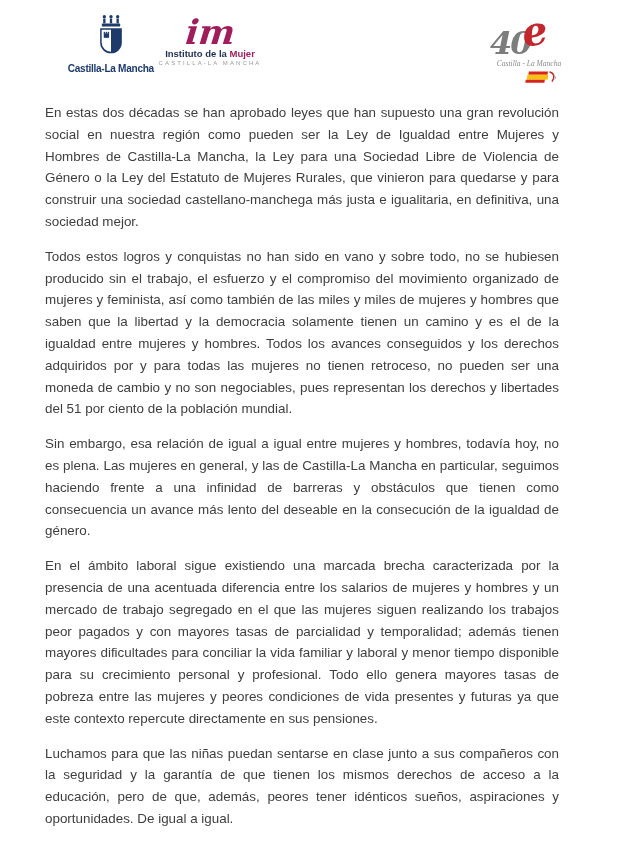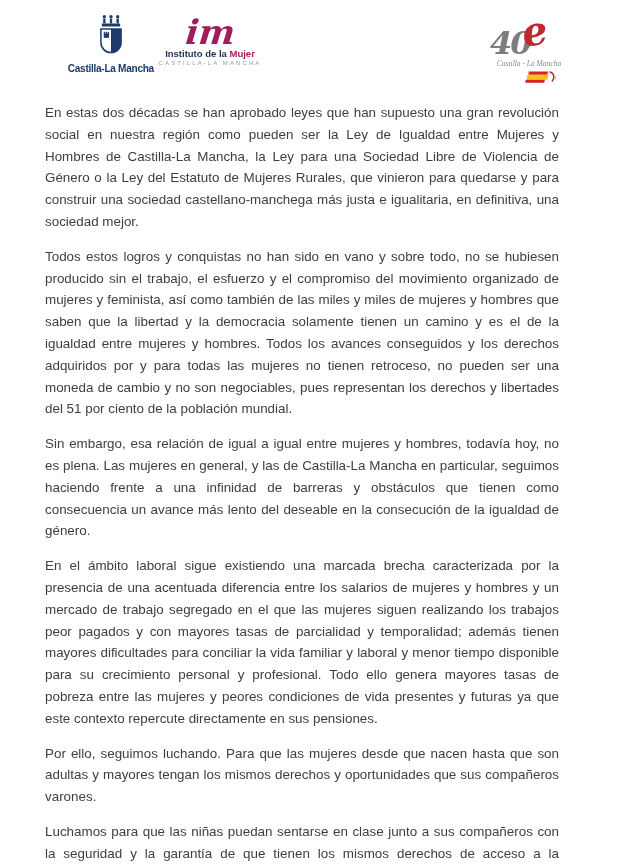--- a/index.html
+++ b/index.html
@@ -184,17 +184,16 @@
         </svg>
       </span>
     </div>
   </header>
 
   <main class="content">
     <p>En estas dos décadas se han aprobado leyes que han supuesto una gran revolución social en nuestra región como pueden ser la Ley de Igualdad entre Mujeres y Hombres de Castilla-La Mancha, la Ley para una Sociedad Libre de Violencia de Género o la Ley del Estatuto de Mujeres Rurales, que vinieron para quedarse y para construir una sociedad castellano-manchega más justa e igualitaria, en definitiva, una sociedad mejor.</p>
     <p>Todos estos logros y conquistas no han sido en vano y sobre todo, no se hubiesen producido sin el trabajo, el esfuerzo y el compromiso del movimiento organizado de mujeres y feminista, así como también de las miles y miles de mujeres y hombres que saben que la libertad y la democracia solamente tienen un camino y es el de la igualdad entre mujeres y hombres. Todos los avances conseguidos y los derechos adquiridos por y para todas las mujeres no tienen retroceso, no pueden ser una moneda de cambio y no son negociables, pues representan los derechos y libertades del 51 por ciento de la población mundial.</p>
     <p>Sin embargo, esa relación de igual a igual entre mujeres y hombres, todavía hoy, no es plena. Las mujeres en general, y las de Castilla-La Mancha en particular, seguimos haciendo frente a una infinidad de barreras y obstáculos que tienen como consecuencia un avance más lento del deseable en la consecución de la igualdad de género.</p>
     <p>En el ámbito laboral sigue existiendo una marcada brecha caracterizada por la presencia de una acentuada diferencia entre los salarios de mujeres y hombres y un mercado de trabajo segregado en el que las mujeres siguen realizando los trabajos peor pagados y con mayores tasas de parcialidad y temporalidad; además tienen mayores dificultades para conciliar la vida familiar y laboral y menor tiempo disponible para su crecimiento personal y profesional. Todo ello genera mayores tasas de pobreza entre las mujeres y peores condiciones de vida presentes y futuras ya que este contexto repercute directamente en sus pensiones.</p>
-    <p>Por ello, seguimos luchando. Para que las mujeres desde que nacen hasta que son adultas y mayores tengan los mismos derechos y oportunidades que sus compañeros varones.</p>
     <p>Luchamos para que las niñas puedan sentarse en clase junto a sus compañeros con la seguridad y la garantía de que tienen los mismos derechos de acceso a la educación, pero de que, además, peores tener idénticos sueños, aspiraciones y oportunidades. De igual a igual.</p>
   </main>
 
 </div>
 
 </body></html>

